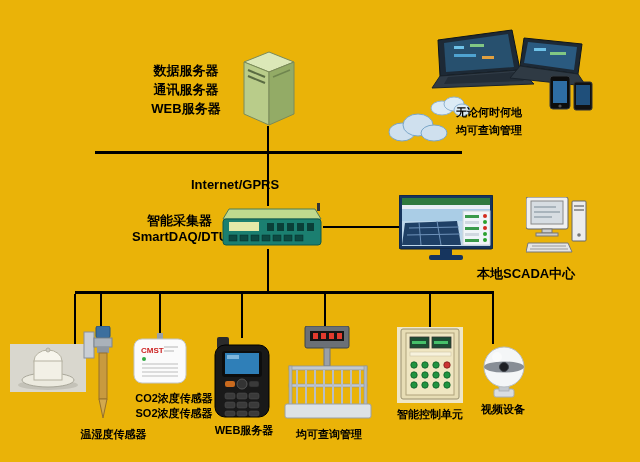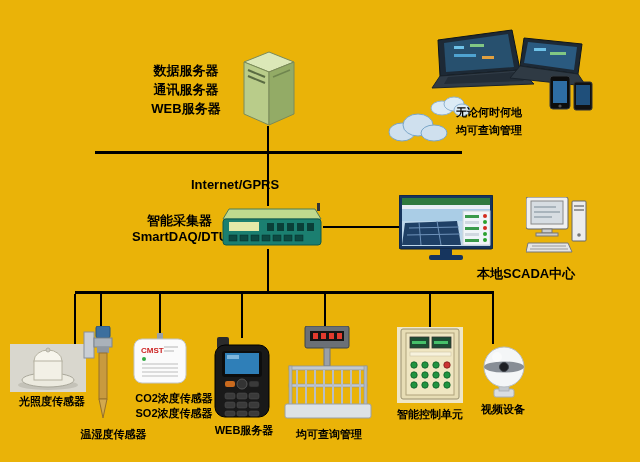--- a/index.html
+++ b/index.html
@@ -169,21 +169,20 @@
   <div class="dev" style="left:10px;top:344px;width:76px;height:48px">
     <svg viewBox="0 0 76 48">
       <rect x="0" y="0" width="76" height="48" fill="#d9d7ce"></rect>
       <ellipse cx="38" cy="41" rx="30" ry="5" fill="#c4c2b8"></ellipse>
       <ellipse cx="38" cy="36" rx="26" ry="7" fill="#eceadf" stroke="#a9a79a" stroke-width="1"></ellipse>
       <ellipse cx="38" cy="17" rx="14" ry="11" fill="#f7f5ec" stroke="#b5b2a2" stroke-width="1"></ellipse>
       <rect x="24" y="17" width="28" height="19" fill="#f2f0e6" stroke="#b5b2a2" stroke-width="1"></rect>
       <circle cx="38" cy="6" r="2" fill="#cfcdc2" stroke="#a9a79a" stroke-width="0.8"></circle>
     </svg>
   </div>
-  <div class="lbl center" style="left:8px;top:394px;width:88px">光照度传感器</div>
 
   <div class="dev" style="left:82px;top:326px;width:38px;height:96px">
     <svg viewBox="0 0 38 96">
       <rect x="2" y="6" width="10" height="26" fill="#c9ced4" stroke="#8a9098" stroke-width="1"></rect>
       <rect x="14" y="0" width="14" height="12" rx="2" fill="#3c6f9e" stroke="#27527a" stroke-width="1"></rect>
       <rect x="12" y="12" width="18" height="9" fill="#aab2ba" stroke="#7d868e" stroke-width="1"></rect>
       <rect x="15" y="21" width="12" height="6" fill="#8f979f"></rect>
       <rect x="17" y="27" width="8" height="46" fill="#c89a3f" stroke="#96712b" stroke-width="1"></rect>
       <polygon points="17,73 25,73 21,92" fill="#d2a94e" stroke="#96712b" stroke-width="1"></polygon>
     </svg>

